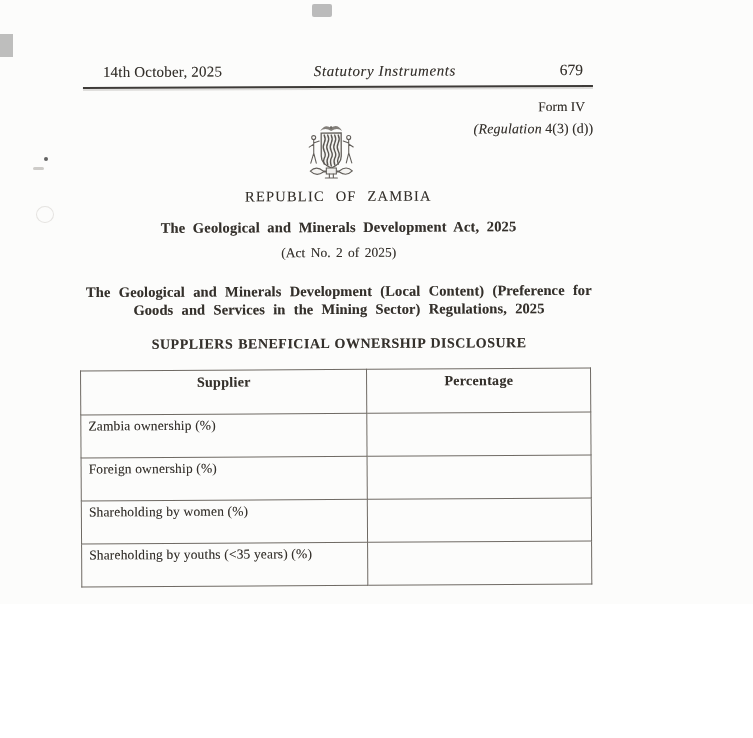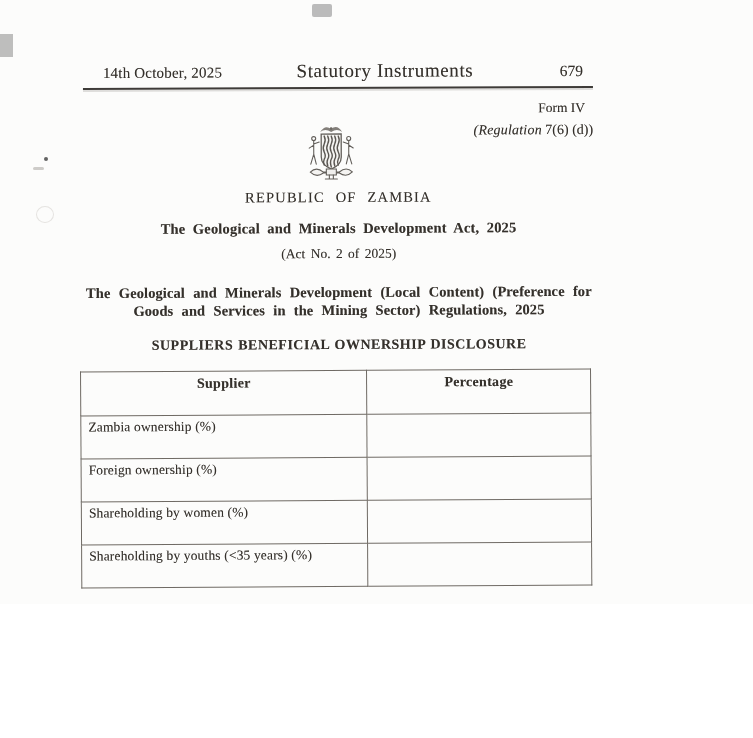--- a/index.html
+++ b/index.html
@@ -15,21 +15,21 @@
     color:#34302b;
   }
   .content{
     position:absolute;left:84px;top:62px;width:510px;
     transform:rotate(-0.25deg);
     text-shadow:0 0 0.6px rgba(80,75,70,0.45);
   }
   
   .hdr{display:flex;justify-content:space-between;align-items:baseline;line-height:18px;}
   .hdr-date{font-size:15px;padding-left:20px;letter-spacing:.2px;}
-  .hdr-journal{font-size:19px;letter-spacing:.6px;}
+  .hdr-journal{font-size:15px;font-style:italic;letter-spacing:.6px;}
   .hdr-page{font-size:15.5px;padding-right:10px;margin-left:12px;}
   .rule{
     margin-top:6px;height:2px;background:#3e3b38;
     box-shadow:0 2px 0 rgba(90,85,80,.18);
   }
   
   .form-label{margin-top:12px;text-align:right;font-size:13.5px;padding-right:8px;line-height:16px;}
   .reg-ref{margin-top:5px;text-align:right;font-size:14px;line-height:17px;}
   .reg-ref i{letter-spacing:.2px;font-family:Liberation Serif, serif;}
   
@@ -82,21 +82,21 @@
     <div class="hdr">
       <span class="hdr-date">14th October, 2025</span>
       <span class="hdr-journal">Statutory Instruments</span>
       <span class="hdr-page">679</span>
     </div>
     <div class="rule"></div>
 
     <div class="form-label">Form IV</div>
     <div class="reg-ref">
       <i>(Regulation</i>
-      <span>7(6) (d))</span>
+      <span>4(3) (d))</span>
     </div>
 
     <div class="emblem-wrap">
       <svg width="56" height="58" viewBox="0 0 56 58">
         <g stroke="#4e4a45" fill="none" stroke-width="1.1" stroke-linecap="round">
 
           <path d="M17,9 Q22,1 28,6 Q34,1 39,9 Q34,5 28,9 Q22,5 17,9 Z" fill="#5a554f" stroke="none" opacity="0.85"></path>
           <circle cx="28" cy="5.5" r="1.4" fill="#5a554f" stroke="none"></circle>
 
           <path d="M18,11 H38 V34 Q38,42 28,46 Q18,42 18,34 Z" fill="#f5f4f1" stroke-width="1.3"></path>

